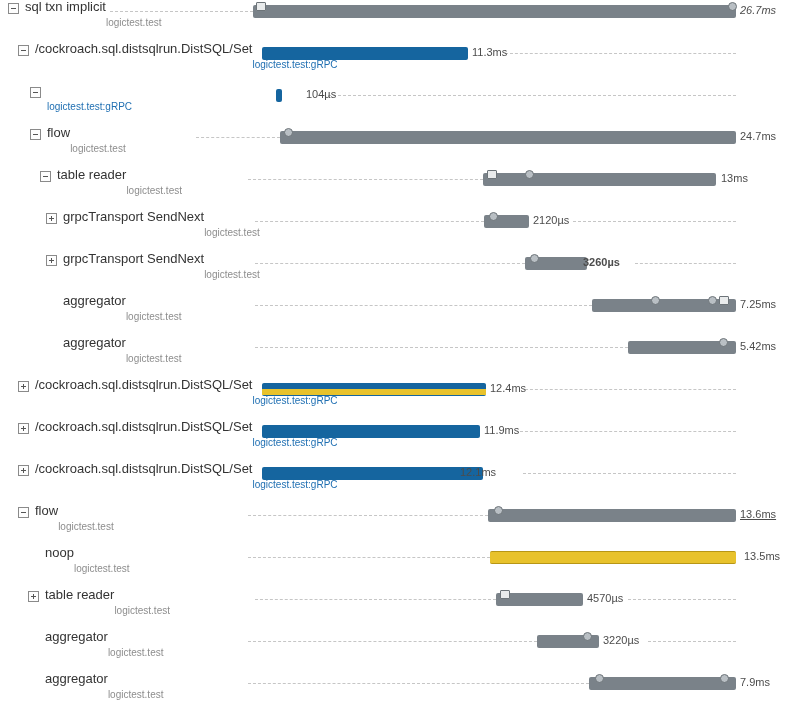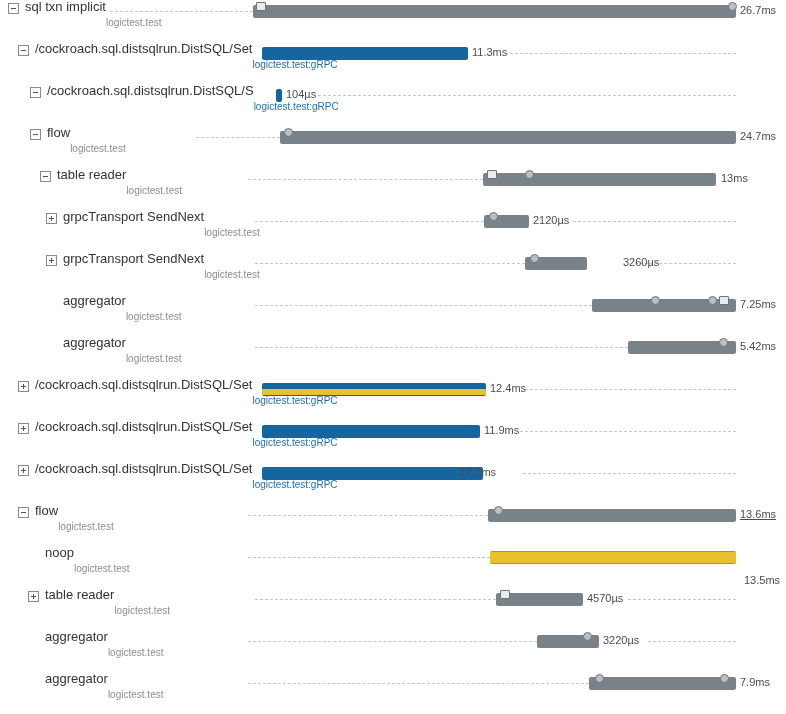--- a/index.html
+++ b/index.html
@@ -152,45 +152,44 @@
         <div class="toggle "></div>
         <div class="names">
           <div class="op-name">sql txn implicit</div>
           <div class="svc-name">logictest.test</div>
         </div>
       </div>
       <div class="dashline" style="left: 110px; width: 143px;"></div>
       <div class="bar gray" style="left: 253px; width: 483px;"></div>
       <div class="marker sq" style="left: 256px;"></div>
       <div class="marker" style="left: 728px;"></div>
-      <div class="dur" style="left: 740px;">26.7ms</div>
+      <div class="dur" style="left: 740px; font-style: italic;">26.7ms</div>
     </div>
     <div class="row" style="top: 42px;">
       <div class="label-block" style="left: 18px;">
         <div class="toggle "></div>
         <div class="names">
           <div class="op-name">/cockroach.sql.distsqlrun.DistSQL/Set</div>
           <div class="svc-name link">logictest.test:gRPC</div>
         </div>
       </div>
       <div class="dashline" style="left: 505px; width: 231px;"></div>
       <div class="bar blue" style="left: 262px; width: 206px;"></div>
       <div class="dur" style="left: 472px;">11.3ms</div>
     </div>
     <div class="row" style="top: 84px;">
       <div class="label-block" style="left: 30px;">
         <div class="toggle "></div>
         <div class="names">
-          <div class="op-name">/cockroach.sql.distsqlrun.DistSQL/S</div>
           <div class="svc-name link">logictest.test:gRPC</div>
         </div>
       </div>
       <div class="dashline" style="left: 318px; width: 418px;"></div>
       <div class="bar blue" style="left: 276px; width: 6px;"></div>
-      <div class="dur" style="left: 286px;">104µs</div>
+      <div class="dur" style="left: 306px;">104µs</div>
     </div>
     <div class="row" style="top: 126px;">
       <div class="label-block" style="left: 30px;">
         <div class="toggle "></div>
         <div class="names">
           <div class="op-name">flow</div>
           <div class="svc-name">logictest.test</div>
         </div>
       </div>
       <div class="dashline" style="left: 196px; width: 84px;"></div>
@@ -231,21 +230,21 @@
         <div class="toggle plus"></div>
         <div class="names">
           <div class="op-name">grpcTransport SendNext</div>
           <div class="svc-name">logictest.test</div>
         </div>
       </div>
       <div class="dashline" style="left: 255px; width: 270px;"></div>
       <div class="dashline" style="left: 635px; width: 101px;"></div>
       <div class="bar gray" style="left: 525px; width: 62px;"></div>
       <div class="marker" style="left: 530px;"></div>
-      <div class="dur" style="left: 623px;">3260µs</div>
+      <div class="dur" style="left: 583px; font-weight: bold;">3260µs</div>
     </div>
     <div class="row" style="top: 294px;">
       <div class="label-block" style="left: 46px;">
         <div class="toggle none"></div>
         <div class="names">
           <div class="op-name">aggregator</div>
           <div class="svc-name">logictest.test</div>
         </div>
       </div>
       <div class="dashline" style="left: 255px; width: 337px;"></div>
@@ -322,21 +321,21 @@
     <div class="row" style="top: 546px;">
       <div class="label-block" style="left: 28px; align-items: center;">
         <div class="toggle none"></div>
         <div class="names">
           <div class="op-name">noop</div>
           <div class="svc-name">logictest.test</div>
         </div>
       </div>
       <div class="dashline" style="left: 248px; width: 242px;"></div>
       <div class="bar yellow" style="left: 490px; width: 246px;"></div>
-      <div class="dur" style="left: 744px; margin-top: 24px;">13.5ms</div>
+      <div class="dur" style="left: 744px;">13.5ms</div>
     </div>
     <div class="row" style="top: 588px;">
       <div class="label-block" style="left: 28px;">
         <div class="toggle plus"></div>
         <div class="names">
           <div class="op-name">table reader</div>
           <div class="svc-name">logictest.test</div>
         </div>
       </div>
       <div class="dashline" style="left: 255px; width: 241px;"></div>

